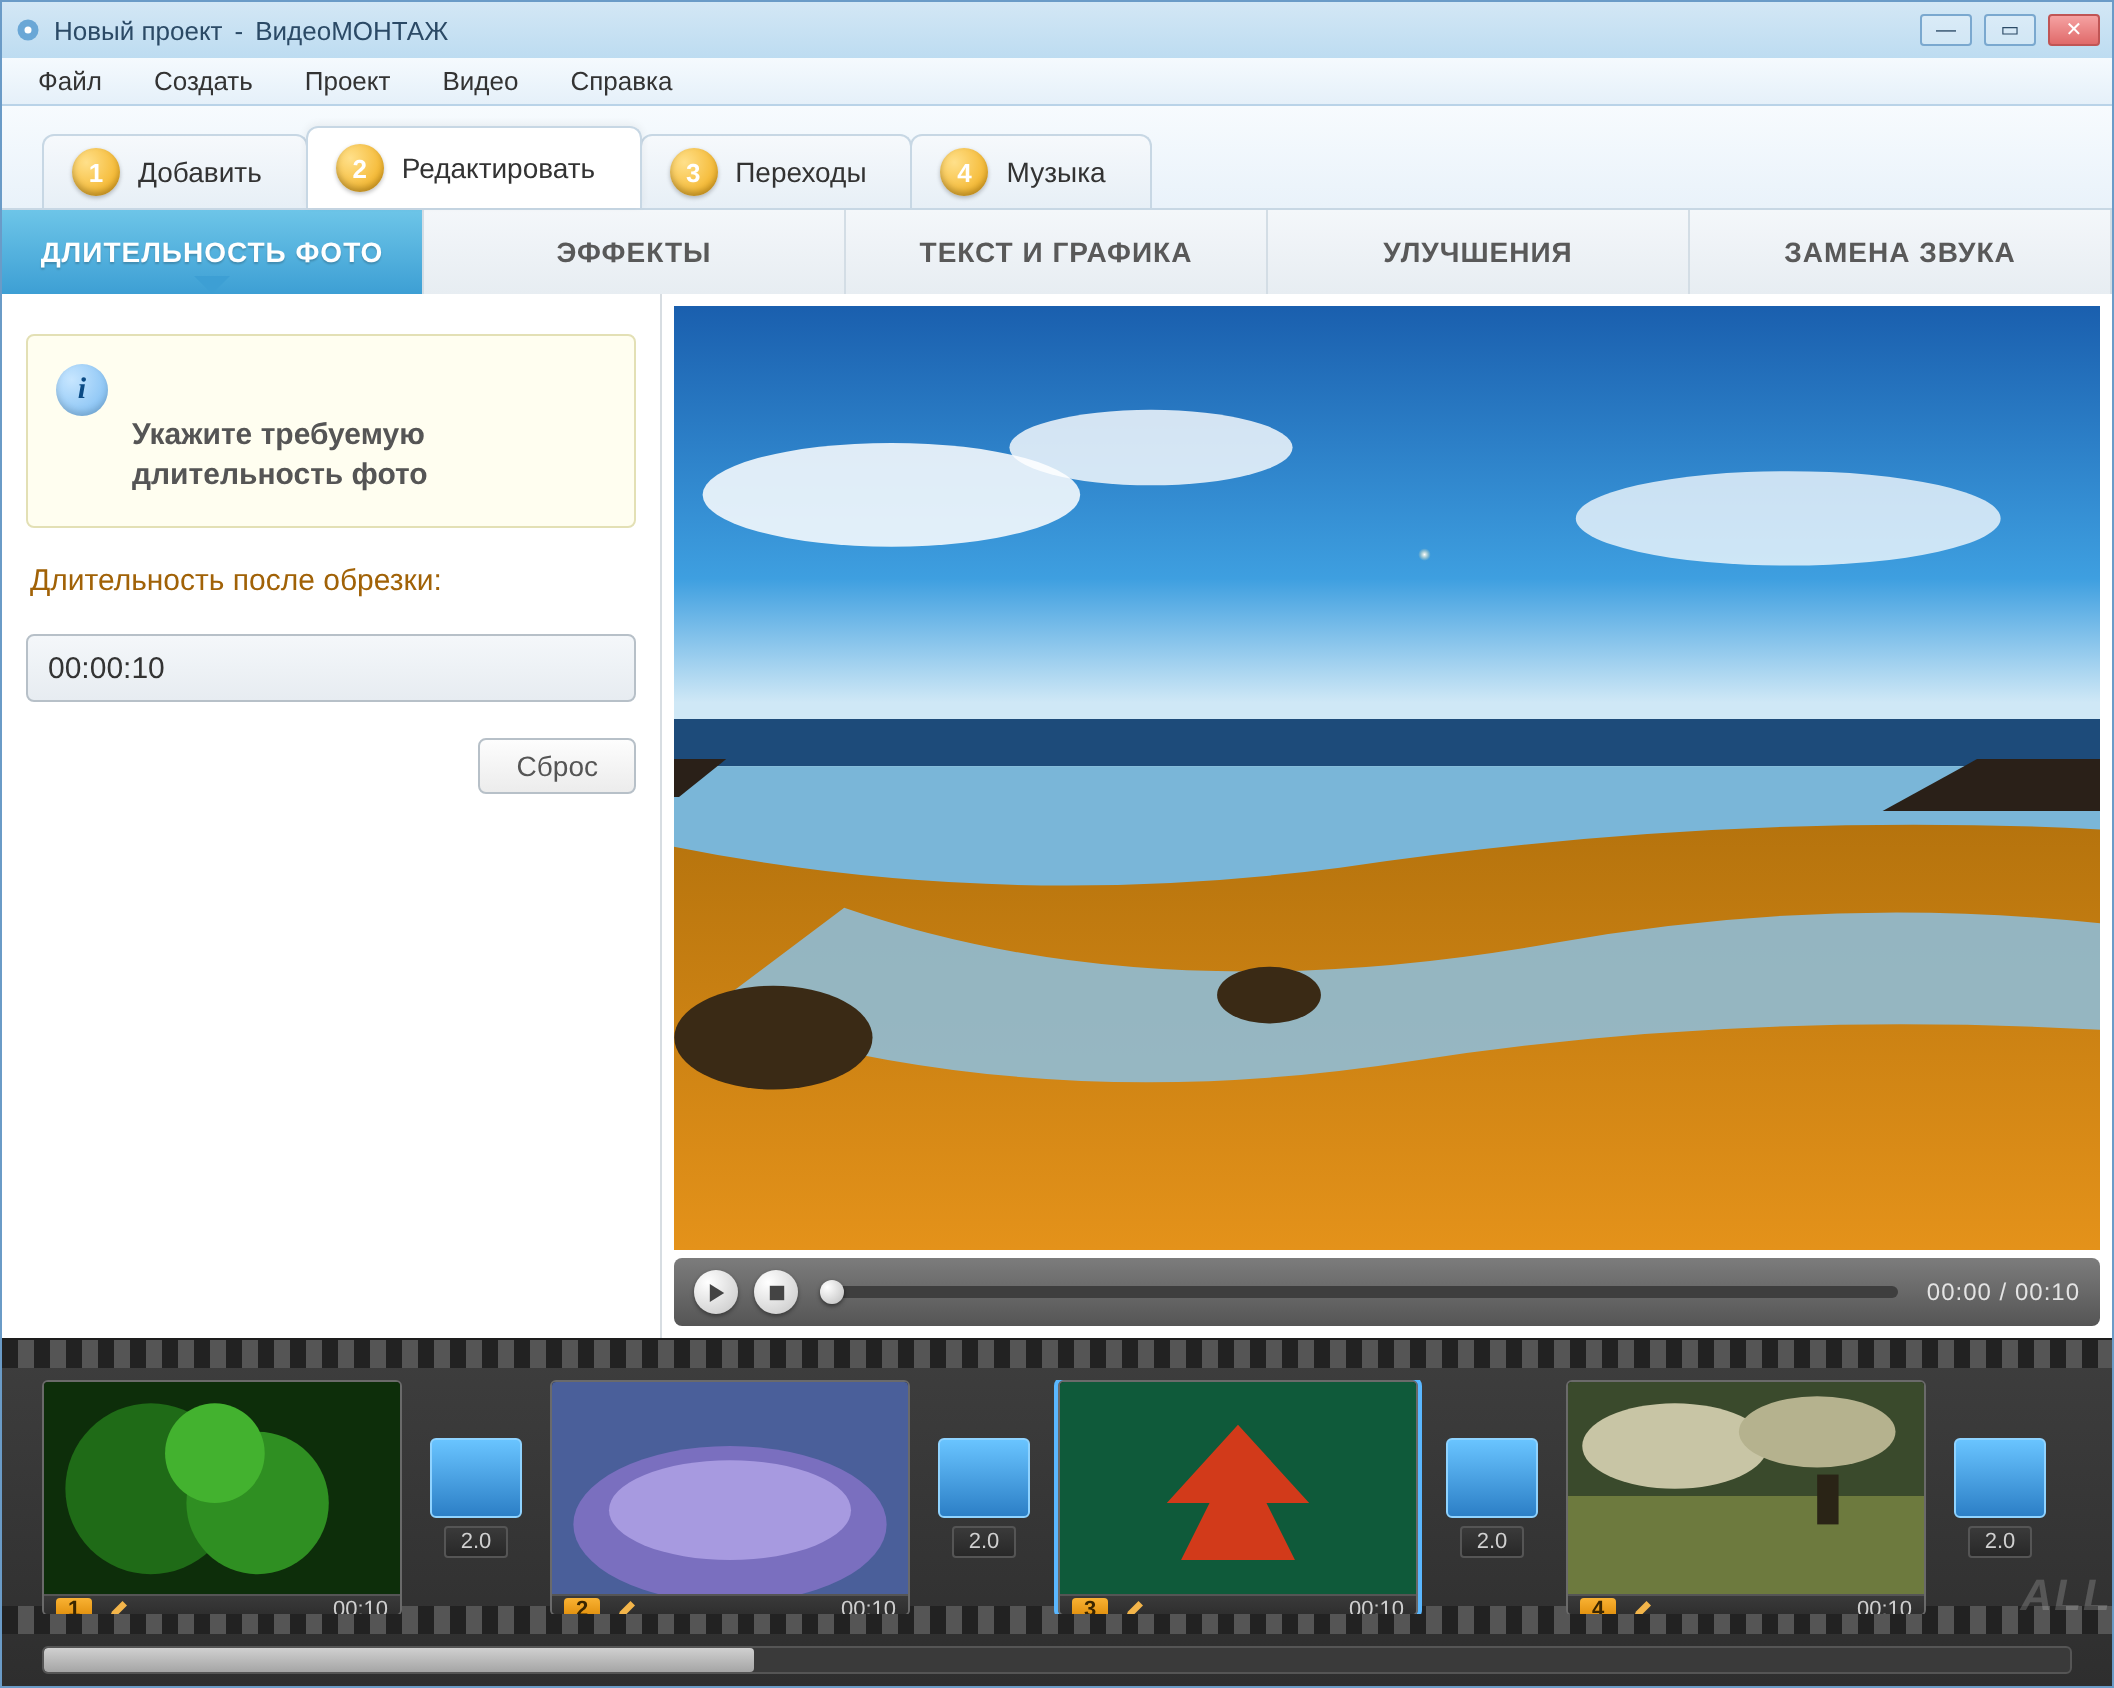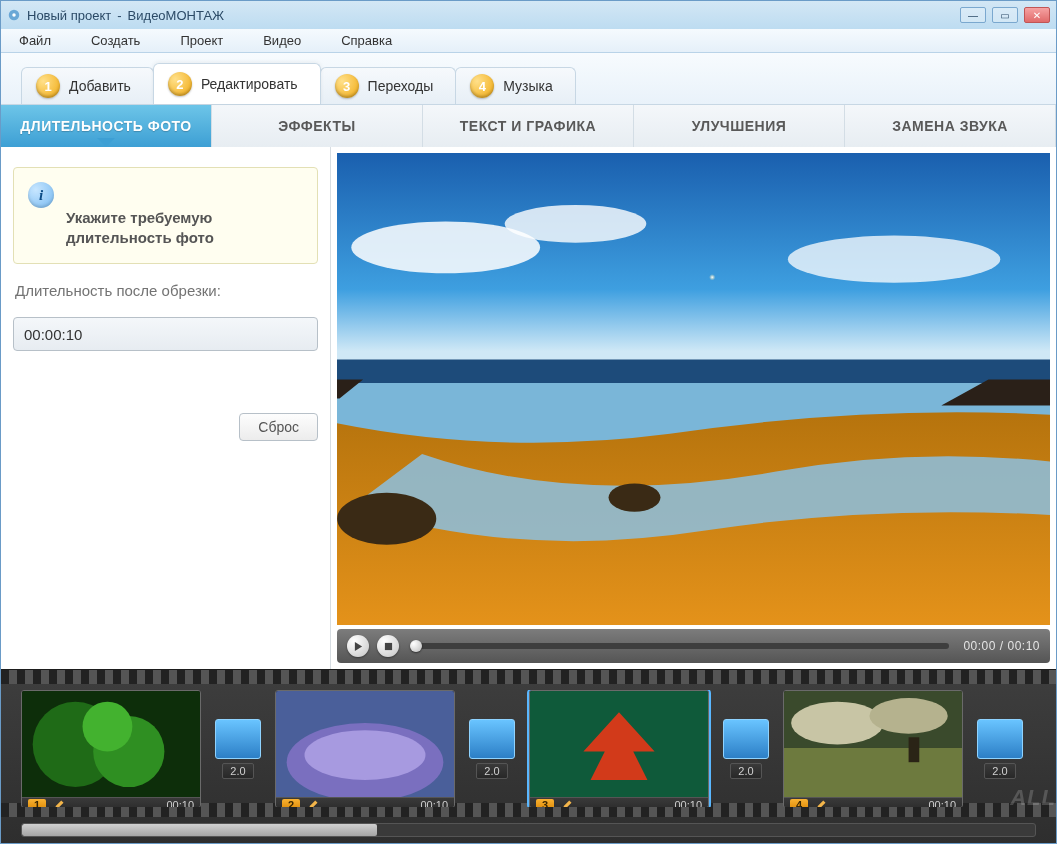--- a/index.html
+++ b/index.html
@@ -6,21 +6,21 @@
 body { width: 1057px; height: 844px; background: #98c5e8; overflow: hidden; }
 
 .window { width: 1057px; height: 844px; background: linear-gradient(#c9e3f4, #b8d8ef); display: flex; flex-direction: column; border: 1px solid #6a9bc7; }
 .titlebar { height: 28px; background: linear-gradient(#d3e7f5, #bddcf1); display: flex; align-items: center; padding: 0 6px; gap: 6px; font-size: 13px; color: #2b4a66; }
 .titlebar .spacer { flex: 1; }
 .titlebar .winbtn { width: 26px; height: 16px; background: rgba(255,255,255,.25); border: 1px solid #7aa8cf; border-radius: 2px; display:flex;align-items:center;justify-content:center;font-size:10px;color:#2b4a66;cursor:pointer;}
 .winbtn.close{background:linear-gradient(#f5a2a2,#e06a6a);border-color:#c05555;color:#fff;}
 .app-icon{width:14px;height:14px;display:inline-block;}
 .app-icon svg{width:14px;height:14px;}
 
-.menubar { height: 24px; background: linear-gradient(#f5fafe,#e5f0f9); display: flex; align-items: center; padding: 0 8px; gap: 20px; font-size: 13px; color:#333; border-bottom:1px solid #b9d3e8;}
+.menubar { height: 24px; background: linear-gradient(#f5fafe,#e5f0f9); display: flex; align-items: center; padding: 0 8px; gap: 6px; font-size: 13px; color:#333; border-bottom:1px solid #b9d3e8;}
 .menubar .item{padding:3px 10px;cursor:pointer;border-radius:3px;}
 
 .main-tabs-wrap{background:linear-gradient(#f7fbfe,#e9f2fa);padding:10px 20px 0 20px;}
 .main-tabs{display:flex;gap:0;}
 .main-tab{display:flex;align-items:center;gap:9px;padding:8px 22px 8px 14px;border:1px solid #c7d7e4;border-bottom:none;border-radius:6px 6px 0 0;background:linear-gradient(#ffffff,#f1f6fa);margin-right:-1px;cursor:pointer;font-size:14px;color:#333;position:relative;}
 .main-tab.active{background:linear-gradient(#ffffff,#ffffff);z-index:2;box-shadow:0 -1px 4px rgba(0,0,0,.06);}
 .main-tab:not(.active){background:linear-gradient(#f6f9fc,#e7eff6);margin-top:4px;padding-top:6px;padding-bottom:6px;}
 .circle-num{width:24px;height:24px;border-radius:50%;background:radial-gradient(circle at 30% 30%,#ffe08a,#f0a80f);color:#fff;font-weight:bold;display:flex;align-items:center;justify-content:center;font-size:13px;box-shadow:inset 0 -2px 3px rgba(0,0,0,.25),0 1px 2px rgba(0,0,0,.25);}
 .circle-check{width:24px;height:24px;border-radius:50%;background:radial-gradient(circle at 30% 30%,#ffe08a,#f0a80f);display:flex;align-items:center;justify-content:center;box-shadow:inset 0 -2px 3px rgba(0,0,0,.25),0 1px 2px rgba(0,0,0,.25);}
 .circle-check svg{width:14px;height:14px;fill:#fff;}
@@ -29,23 +29,23 @@
 .sub-tabs{display:flex;height:42px;background:linear-gradient(#f4f7fa,#e7edf2);}
 .sub-tab{flex:1;display:flex;align-items:center;justify-content:center;font-size:14px;font-weight:700;color:#595959;letter-spacing:.5px;border-right:1px solid #d3dde5;cursor:pointer;position:relative;}
 .sub-tab.active{background:linear-gradient(#6dc5e8,#3d9fd4);color:#fff;text-shadow:0 1px 1px rgba(0,0,0,.2);}
 .sub-tab.active::after{content:"";position:absolute;bottom:-9px;left:50%;transform:translateX(-50%);border:9px solid transparent;border-top-color:#3d9fd4;}
 
 .content-row{flex:1;display:flex;background:#f8f8f8;min-height:0;}
 .left-pane{width:330px;border-right:1px solid #d7dde2;background:#fff;display:flex;flex-direction:column;padding:20px 12px;gap:18px;}
 .hint-box{display:flex;gap:12px;align-items:flex-start;background:#fffef0;border:1px solid #e3e0b5;border-radius:4px;padding:14px 14px;}
 .hint-icon{width:26px;height:26px;border-radius:50%;background:radial-gradient(circle at 30% 30%,#c7e6ff,#76b9f1);display:flex;align-items:center;justify-content:center;color:#0b4b85;font-weight:bold;font-style:italic;font-family:Georgia,serif;font-size:15px;box-shadow:inset 0 -2px 3px rgba(0,0,0,.15);}
 .hint-text{font-size:15px;font-weight:700;color:#555;line-height:1.35;margin-top:26px;}
-.duration-label{font-size:15px;color:#737373;margin-left:2px;}
+.duration-label{font-size:15px;color:#a16207;margin-left:2px;}
 .duration-input{border:1px solid #b7c0c8;border-radius:4px;height:34px;background:linear-gradient(#f4f7fa,#e7ecf1);padding:0 10px;font-size:15px;color:#333;line-height:34px;}
-.reset-row{display:flex;justify-content:flex-end;margin-top:44px;}
+.reset-row{display:flex;justify-content:flex-end;}
 .reset-btn{border:1px solid #b7c0c8;border-radius:4px;background:linear-gradient(#fdfdfd,#ececec);padding:5px 18px;font-size:14px;color:#555;cursor:pointer;}
 
 .preview-pane{flex:1;background:#fff;display:flex;flex-direction:column;padding:6px 6px 6px 6px;}
 .preview-stage{flex:1;background:#000;position:relative;display:flex;align-items:center;justify-content:center;overflow:hidden;}
 .player-bar{height:34px;background:linear-gradient(#7c7c7c,#555555);border-radius:4px;margin-top:4px;display:flex;align-items:center;padding:0 10px;gap:8px;}
 .play-btn,.stop-btn{width:22px;height:22px;border-radius:50%;background:radial-gradient(circle at 32% 28%,#ffffff,#c5c5c5);display:flex;align-items:center;justify-content:center;cursor:pointer;box-shadow:0 1px 2px rgba(0,0,0,.4);}
 .play-btn svg,.stop-btn svg{width:9px;height:9px;fill:#444;}
 .seek-track{flex:1;height:6px;background:#3e3e3e;border-radius:3px;position:relative;margin:0 6px;}
 .seek-thumb{position:absolute;left:0;top:50%;transform:translate(-3px,-50%);width:12px;height:12px;border-radius:50%;background:radial-gradient(circle at 30% 30%,#fff,#bcbcbc);box-shadow:0 1px 2px rgba(0,0,0,.5);}
 .time-readout{color:#e4e4e4;font-size:12px;font-family:monospace;letter-spacing:.5px;}

